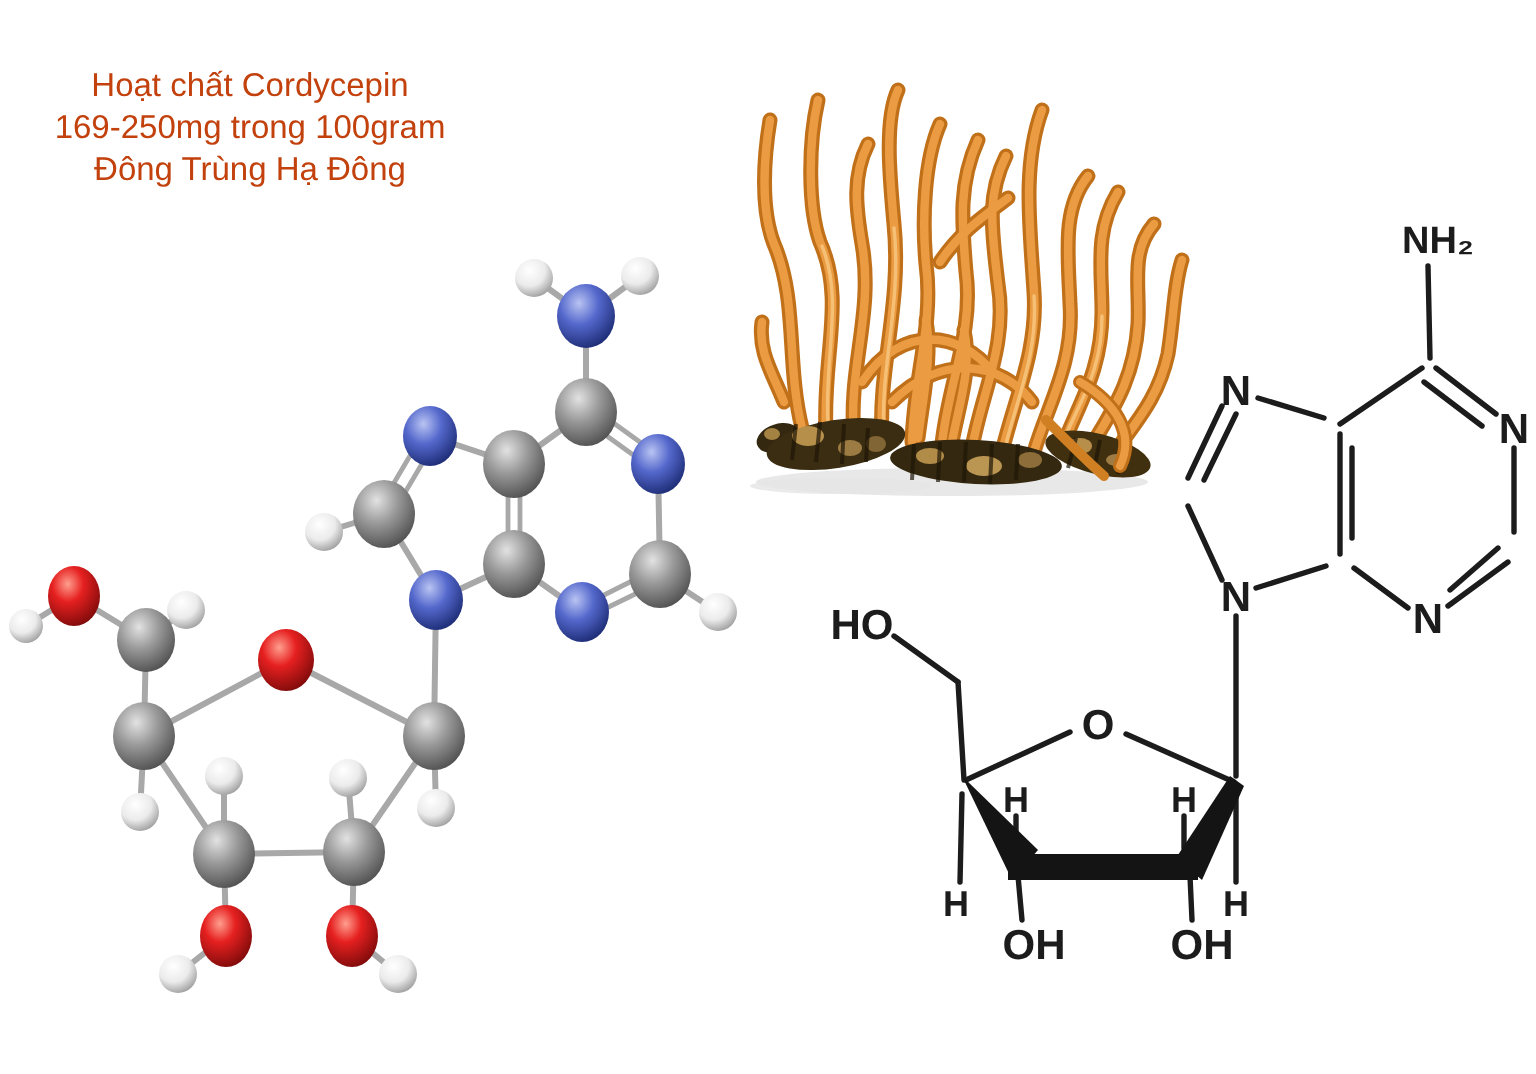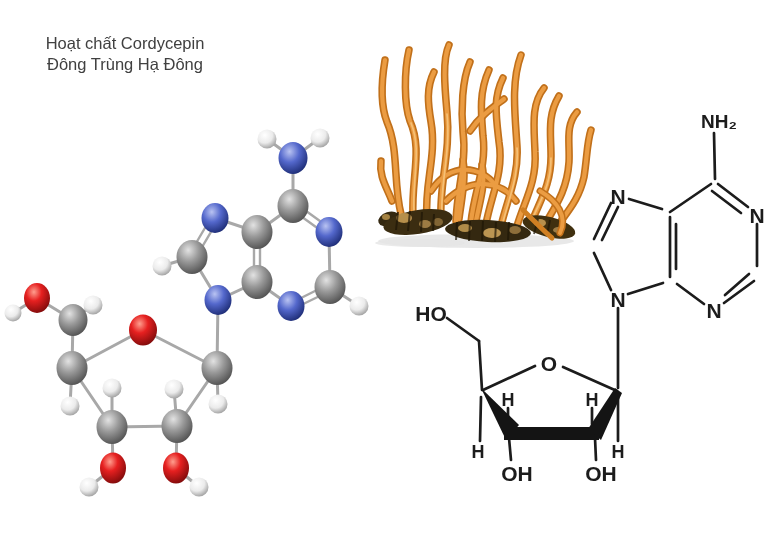--- a/index.html
+++ b/index.html
@@ -1,33 +1,34 @@
 <!DOCTYPE html>
 <html><head>
 <meta charset="utf-8">
 <style>
   html,body{margin:0;padding:0;background:#ffffff;}
   .stage{position:relative;width:768px;height:537px;background:#ffffff;overflow:hidden;
          font-family:"Liberation Sans","DejaVu Sans",sans-serif;}
   .caption{position:absolute;left:18px;top:33px;width:214px;text-align:center;
-           color:#404040;font-size:16.5px;line-height:21px;font-weight:400;}
+           color:#c2410c;font-size:16.5px;line-height:21px;font-weight:400;}
   .caption div{white-space:nowrap;}
   svg{position:absolute;left:0;top:0;}
   text{font-family:"Liberation Sans","DejaVu Sans",sans-serif;fill:#1c1c1c;}
   .lbl{font-weight:bold;font-size:21px;}
   .lblh{font-weight:bold;font-size:18px;}
   .lblnh2{font-weight:bold;font-size:19px;}
 </style>
 </head>
 <body>
 
 <div class="stage">
 
   <div class="caption">
     <div>Hoạt chất Cordycepin</div>
+    <div>169-250mg trong 100gram</div>
     <div>Đông Trùng Hạ Đông</div>
   </div>
 
   <svg width="768" height="537" viewBox="0 0 768 537">
     <defs>
       <radialGradient id="gradC" cx="38%" cy="30%" r="75%">
         <stop offset="0%" stop-color="#e2e2e2"></stop>
           <stop offset="45%" stop-color="#9a9a9a"></stop>
           <stop offset="100%" stop-color="#4e4e4e"></stop>
       </radialGradient>

